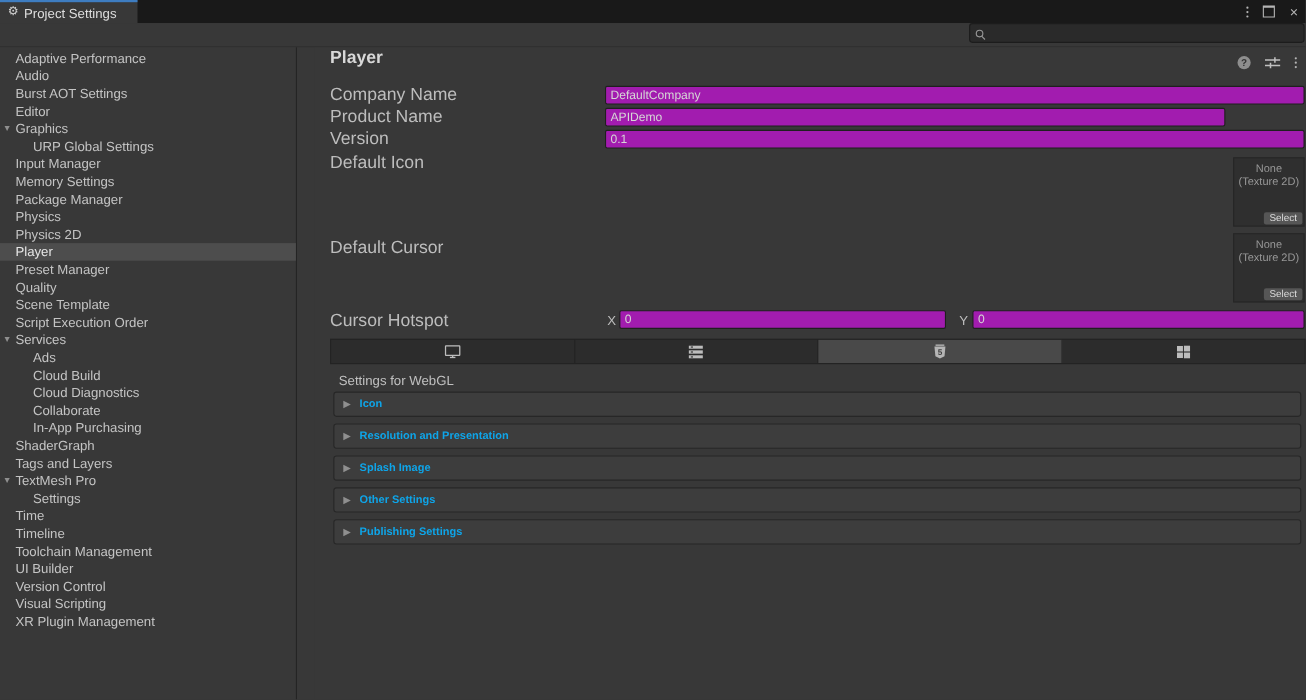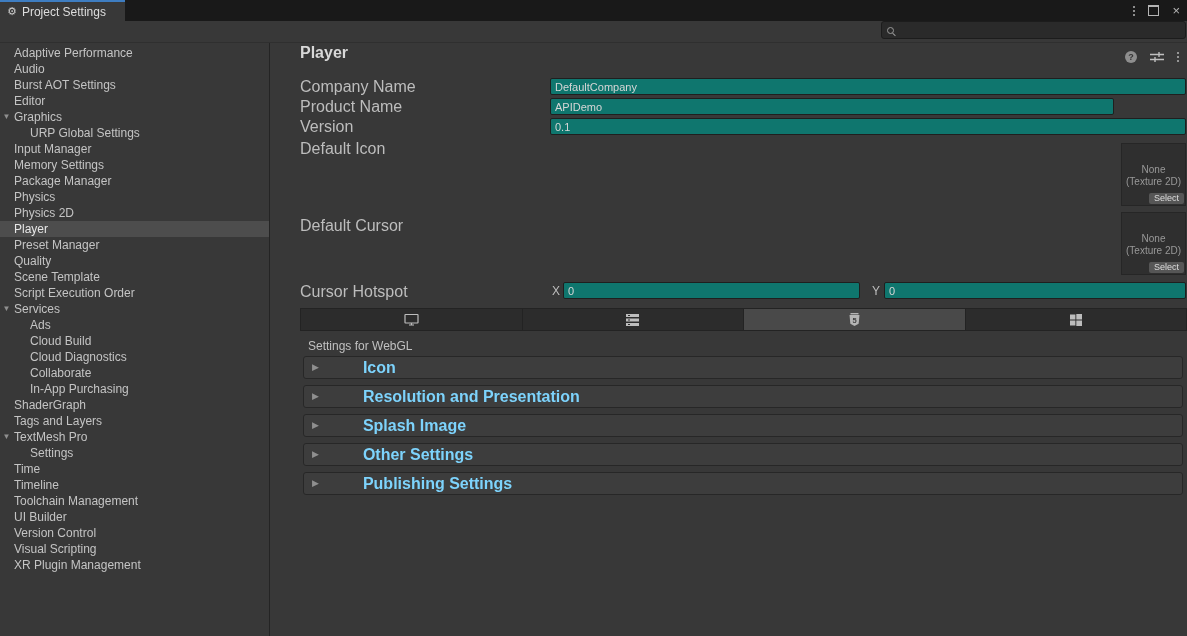--- a/index.html
+++ b/index.html
@@ -42,47 +42,47 @@
   .sb-item.child{padding-left:30px;}
   .sb-item.selected{background:#4d4d4d;color:#e6e6e6;}
   .sb-item .fold{position:absolute;left:1px;top:0;width:11px;text-align:center;font-size:8px;color:#8f8f8f;line-height:16px;}
   
   .main{position:absolute;left:286px;top:43px;right:0;bottom:0;background:#383838;}
   .page-title{position:absolute;left:14px;top:1px;font-size:16px;font-weight:bold;color:#d8d8d8;}
   .hdr-icons{position:absolute;top:7px;right:8px;display:flex;gap:13px;align-items:center;height:13px;}
   .help-icon{width:12px;height:12px;border-radius:50%;background:#8e8e8e;color:#353535;font-size:9px;font-weight:bold;display:flex;align-items:center;justify-content:center;cursor:pointer;}
   .field-label{position:absolute;left:14px;font-size:16px;color:#bdbdbd;height:14px;line-height:14px;white-space:nowrap;}
   input.tfield{
-    position:absolute;background:#0f766e;border:1px solid #1f1f1f;border-radius:2px;
+    position:absolute;background:#a21caf;border:1px solid #1f1f1f;border-radius:2px;
     font-size:11px;color:#d6d6d6;padding:0 4px;box-sizing:border-box;height:17px;
     font-family:"Liberation Sans","DejaVu Sans",sans-serif;outline:none;
   }
   .axis-label{position:absolute;font-size:12px;color:#bdbdbd;top:241px;}
   .texbox{position:absolute;left:835px;width:65px;height:63px;background:#2f2f2f;border:1px solid #262626;box-sizing:border-box;}
-  .texbox .none{margin-top:20px;text-align:center;font-size:10px;color:#989898;line-height:12px;}
+  .texbox .none{margin-top:4px;text-align:center;font-size:10px;color:#989898;line-height:12px;}
   .texbox .select{
     position:absolute;right:1px;bottom:1px;background:#565656;color:#dcdcdc;
     font-size:9px;line-height:11px;padding:0 5px;border:none;border-radius:2px;cursor:pointer;
     font-family:"Liberation Sans","DejaVu Sans",sans-serif;
   }
   .platform-tabs{
     position:absolute;left:14px;top:265px;width:887px;height:23px;display:flex;
     background:#2c2c2c;border:1px solid #232323;box-sizing:border-box;
   }
   .ptab{flex:1;display:flex;align-items:center;justify-content:center;border-right:1px solid #232323;cursor:pointer;}
   .ptab:last-child{border-right:none;}
   .ptab.selected{background:#494949;}
   .settings-for{position:absolute;left:22px;top:296px;font-size:12px;color:#c0c0c0;}
   .sections{position:absolute;left:17px;top:313px;width:880px;}
   .section-bar{
     height:23px;background:#3d3d3d;border:1px solid #272727;border-radius:3px;
     margin-bottom:6px;display:flex;align-items:center;padding-left:8px;box-sizing:border-box;cursor:pointer;
   }
   .section-bar .tri{font-size:9px;color:#8f8f8f;margin-right:8px;line-height:1;}
-  .section-bar .sec-label{font-size:16px;font-weight:bold;color:#7dd3fc;margin-left:36px;}
+  .section-bar .sec-label{font-size:10px;font-weight:bold;color:#0ea5e9;}
 </style>
 </head>
 <body>
 
 <div class="titlebar">
   <div class="title-tab">
     <span class="gear">⚙</span>
     <span>Project Settings</span>
   </div>
   <div class="win-controls">

